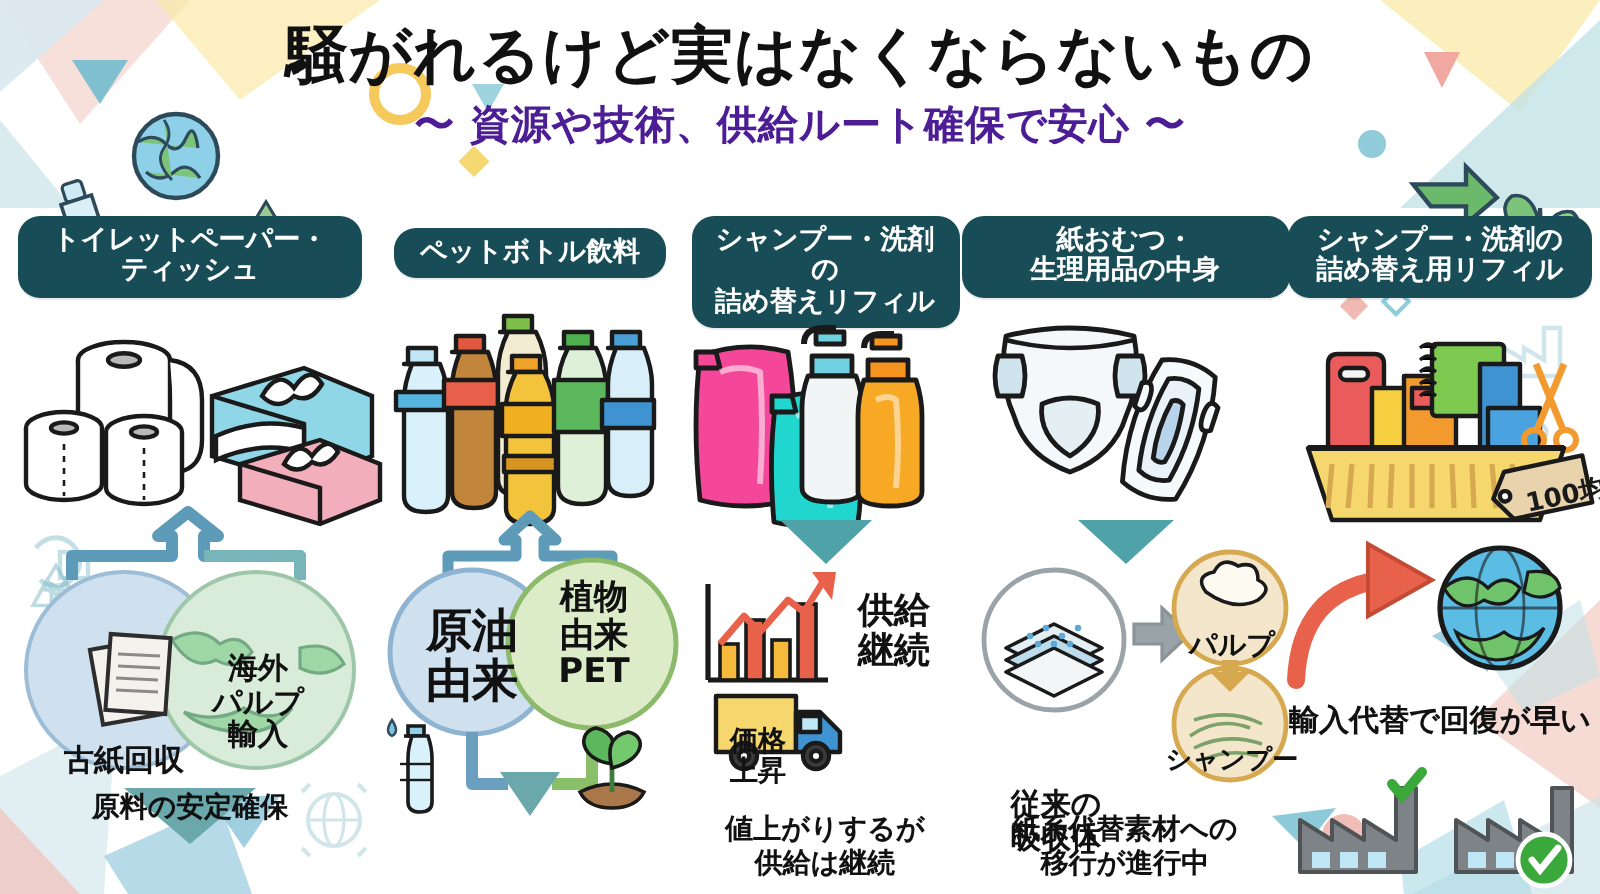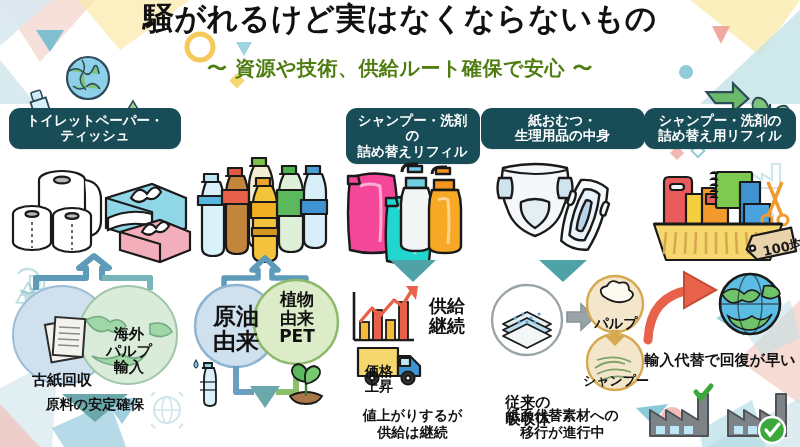--- a/index.html
+++ b/index.html
@@ -6,27 +6,27 @@
   body {
     width:800px; height:447px; overflow:hidden;
     font-family:"DejaVu Sans", sans-serif;
     background:#ffffff; position:relative;
   }
   .page { position:relative; width:800px; height:447px; background:#fff; overflow:hidden; }
   .deco-svg { position:absolute; left:0; top:0; width:800px; height:447px; }
 
   
   .header { position:absolute; left:0; top:0; width:800px; height:104px; }
-  .title-wrap { position:absolute; left:0; top:0; width:800px; text-align:center; }
+  .title-wrap { position:absolute; left:0; top:10px; width:800px; text-align:center; }
   .title {
     font-size:31px; font-weight:bold; color:#111; letter-spacing:0.5px;
     font-family:"DejaVu Sans", sans-serif; line-height:1.18;
   }
   .subtitle {
-    font-size:20px; font-weight:bold; color:#4d7c0f; margin-top:19px;
+    font-size:20px; font-weight:bold; color:#4c1d95; margin-top:3px;
     letter-spacing:0.5px; line-height:1.2;
   }
 
   
   .cols { position:absolute; left:0; top:104px; width:800px; height:343px; display:flex; }
   .col { position:relative; flex:1 1 0; height:343px; }
   .col.c1 { flex:0 0 190px; }
   .col.c2 { flex:0 0 150px; }
   .col.c3 { flex:0 0 145px; }
   .col.c4 { flex:0 0 155px; }
@@ -245,20 +245,21 @@
 輸入</div>
 
       <svg class="art" style="top:288px; height:34px;" viewBox="0 0 190 34">
         <polygon points="62,2 128,2 95,30" fill="#6aa8ab"></polygon>
       </svg>
 
       <div class="caption" style="bottom:34px;">原料の安定確保</div>
     </div>
 
     <div class="col c2">
+      <div class="chip" style="top:10px;">ペットボトル飲料</div>
 
       <svg class="art" style="top:48px; height:112px;" viewBox="0 0 150 112">
         <g stroke="#1a1a1a" stroke-width="2.2" stroke-linejoin="round">
 
           <path d="M14,30 h14 v-8 h-14 z" fill="#bfe6f5"></path>
           <path d="M12,30 h18 q4,10 4,18 v48 q0,8 -11,8 t-11,-8 v-48 q0,-8 4,-18 z" fill="#d8f1fa"></path>
           <rect x="8" y="44" width="26" height="9" fill="#57b6e0"></rect>
 
           <path d="M38,24 h14 v-8 h-14 z" fill="#e0583f"></path>
           <path d="M36,24 h18 q4,10 4,18 v52 q0,8 -11,8 t-11,-8 v-52 q0,-8 4,-18 z" fill="#c2853c"></path>

